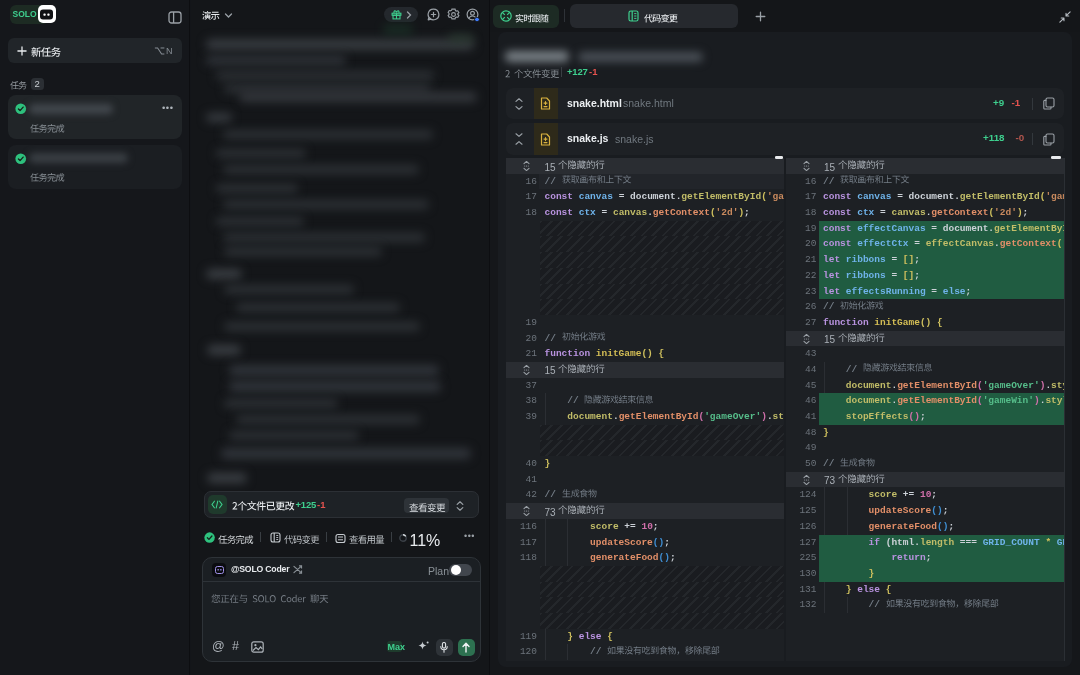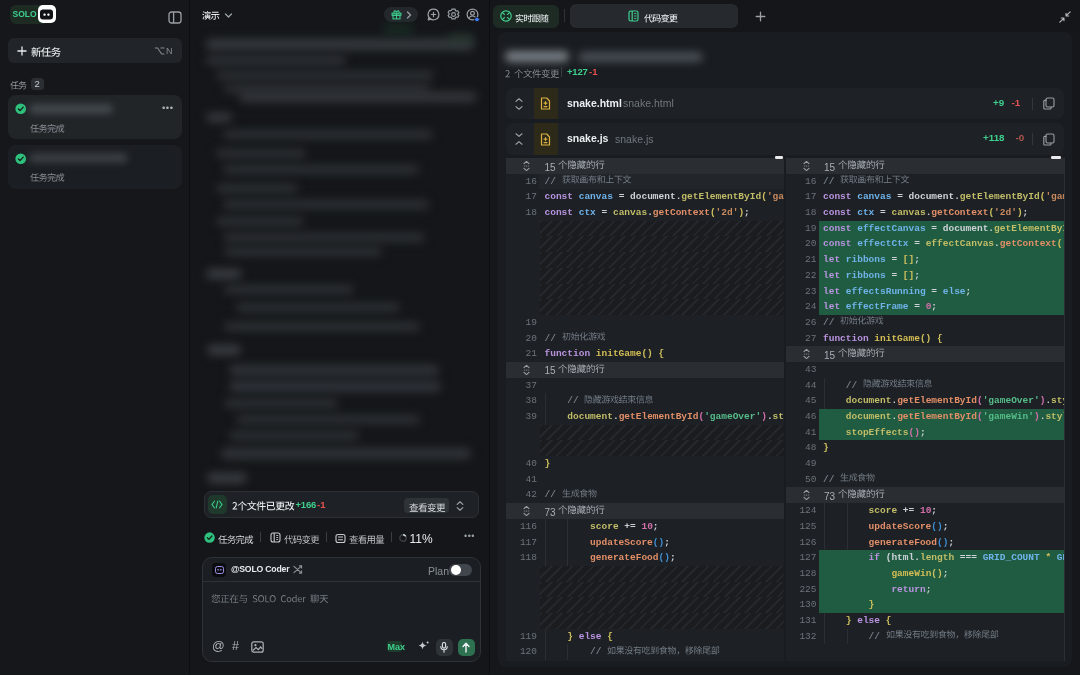--- a/index.html
+++ b/index.html
@@ -241,21 +241,21 @@
         <g fill="#e8ebee">
           <use href="#g9" transform="translate(0.0,0) scale(0.01000)"></use>
           <use href="#g10" transform="translate(5.2,0) scale(0.01000)"></use>
           <use href="#g11" transform="translate(14.7,0) scale(0.01000)"></use>
           <use href="#g12" transform="translate(24.2,0) scale(0.01000)"></use>
           <use href="#g13" transform="translate(33.7,0) scale(0.01000)"></use>
           <use href="#g14" transform="translate(43.2,0) scale(0.01000)"></use>
           <use href="#g15" transform="translate(52.7,0) scale(0.01000)"></use>
         </g>
       </svg></div>
-    <div class="abs" style="left:104.5px;top:499px;font-size:9.5px;font-weight:bold;color:#3ecf8e;letter-spacing:-.2px">+166</div>
+    <div class="abs" style="left:104.5px;top:499px;font-size:9.5px;font-weight:bold;color:#3ecf8e;letter-spacing:-.2px">+125</div>
     <div class="abs" style="left:126px;top:499px;font-size:9.5px;font-weight:bold;color:#e5534f">-1</div>
     <div class="abs" style="left:213px;top:498.3px;width:44.5px;height:14.7px;border-radius:4px;background:#2e3338"></div>
     <div class="abs" style="left:218px;top:500px"><svg class="zh" width="36.0" height="11.0" style="overflow:visible" viewBox="0 -8.3 36.0 11.0">
         <g fill="#dde1e5">
           <use href="#g16" transform="translate(0.0,0) scale(0.00960)"></use>
           <use href="#g17" transform="translate(9.0,0) scale(0.00960)"></use>
           <use href="#g18" transform="translate(18.0,0) scale(0.00960)"></use>
           <use href="#g19" transform="translate(27.0,0) scale(0.00960)"></use>
         </g>
       </svg></div>
@@ -299,21 +299,21 @@
           <use href="#g17" transform="translate(8.8,0) scale(0.00940)"></use>
           <use href="#g22" transform="translate(17.5,0) scale(0.00940)"></use>
           <use href="#g23" transform="translate(26.2,0) scale(0.00940)"></use>
         </g>
       </svg></div>
     <div class="abs" style="left:199.5px;top:531.5px;width:1px;height:10.5px;background:#393e43"></div>
     <svg class="abs" style="left:207.5px;top:534px" width="8" height="8" viewBox="0 0 8 8">
 <circle cx="4" cy="4" r="3.2" fill="none" stroke="#3c4148" stroke-width="1.4"></circle>
       <path d="M4 .8a3.2 3.2 0 0 1 2.7 1.5" fill="none" stroke="#dfe3e6" stroke-width="1.4"></path>
 </svg>
-    <div class="abs" style="left:218.5px;top:532px;font-size:12px;color:#e8ebee">11%</div>
+    <div class="abs" style="left:218.5px;top:532px;font-size:16px;color:#e8ebee">11%</div>
     <div class="abs" style="left:273px;top:531px;color:#9aa0a6;font-size:9px;letter-spacing:.5px">•••</div>
     <div class="abs" style="left:11px;top:556.5px;width:278.5px;height:105.5px;border-radius:10px;background:#1b1f23;border:1px solid #2e3338"></div>
     <div class="abs" style="left:21px;top:562.5px;width:14px;height:14px;border-radius:4px;background:#0b0c10"></div>
     <svg class="abs" style="left:23.5px;top:566px" width="9" height="8" viewBox="0 0 9 8">
 <rect x="0.5" y="0.5" width="8" height="7" rx="2" fill="none" stroke="#a091e8" stroke-width="1"></rect>
 <rect x="2.4" y="3" width="1.5" height="1.5" rx="0.4" fill="#a091e8"></rect>
 <rect x="5.1" y="3" width="1.5" height="1.5" rx="0.4" fill="#a091e8"></rect>
 </svg>
     <div class="abs" style="left:40px;top:564px;font-size:8.7px;font-weight:bold;color:#e8ebee;letter-spacing:-.2px">@SOLO Coder</div>
     <svg class="abs" style="left:102px;top:565px" width="10" height="9" viewBox="0 0 11 10">
@@ -750,25 +750,20 @@
       <div class="hbg"></div>
       <span class="ln">22</span>
       <span class="cd"><span class="k">let</span><span class="w"> </span><span class="b">ribbons</span><span class="w"> = </span><span class="t">[]</span><span class="w">;</span></span>
     </div>
     <div class="row">
       <div class="hbg"></div>
       <span class="ln">23</span>
       <span class="cd"><span class="k">let</span><span class="w"> </span><span class="b">effectsRunning</span><span class="w"> = </span><span class="b">else</span><span class="w">;</span></span>
     </div>
     <div class="row">
-      <div class="hbg"></div>
-      <span class="ln">24</span>
-      <span class="cd"><span class="k">let</span><span class="w"> </span><span class="b">effectFrame</span><span class="w"> = </span><span class="n">0</span><span class="w">;</span></span>
-    </div>
-    <div class="row">
       <span class="ln">26</span>
       <span class="cd"><span class="c">// </span><span style="position:relative;top:1.5px"><svg class="zh" width="43.2" height="10.3" style="overflow:visible" viewBox="0 -7.7 43.2 10.3">
             <g fill="#747d87">
               <use href="#g73" transform="translate(0.0,0) scale(0.00900)"></use>
               <use href="#g74" transform="translate(8.7,0) scale(0.00900)"></use>
               <use href="#g75" transform="translate(17.3,0) scale(0.00900)"></use>
               <use href="#g76" transform="translate(26.0,0) scale(0.00900)"></use>
               <use href="#g77" transform="translate(34.6,0) scale(0.00900)"></use>
             </g>
           </svg></span></span>
@@ -884,25 +879,20 @@
     <div class="row">
       <div class="ig" style="left:38.5px"></div>
       <div class="ig" style="left:61.3px"></div>
       <span class="ln">126</span>
       <span class="cd"><span class="w">        </span><span class="o">generateFood</span><span class="bb">()</span><span class="w">;</span></span>
     </div>
     <div class="row">
       <div class="hbg"></div>
       <span class="ln">127</span>
       <span class="cd"><span class="w">        </span><span class="k">if</span><span class="w"> (</span><span class="w">html</span><span class="w">.</span><span class="y">length</span><span class="w"> === </span><span class="b">GRID_COUNT</span><span class="w"> </span><span class="t">*</span><span class="w"> </span><span class="b">GRID_COUNT</span></span>
-    </div>
-    <div class="row">
-      <div class="hbg"></div>
-      <span class="ln">128</span>
-      <span class="cd"><span class="w">            </span><span class="gd">gameWin</span><span class="t">()</span><span class="w">;</span></span>
     </div>
     <div class="row">
       <div class="hbg"></div>
       <span class="ln">225</span>
       <span class="cd"><span class="w">            </span><span class="k">return</span><span class="w">;</span></span>
     </div>
     <div class="row">
       <div class="hbg"></div>
       <span class="ln">130</span>
       <span class="cd"><span class="w">        </span><span class="t">}</span></span>

